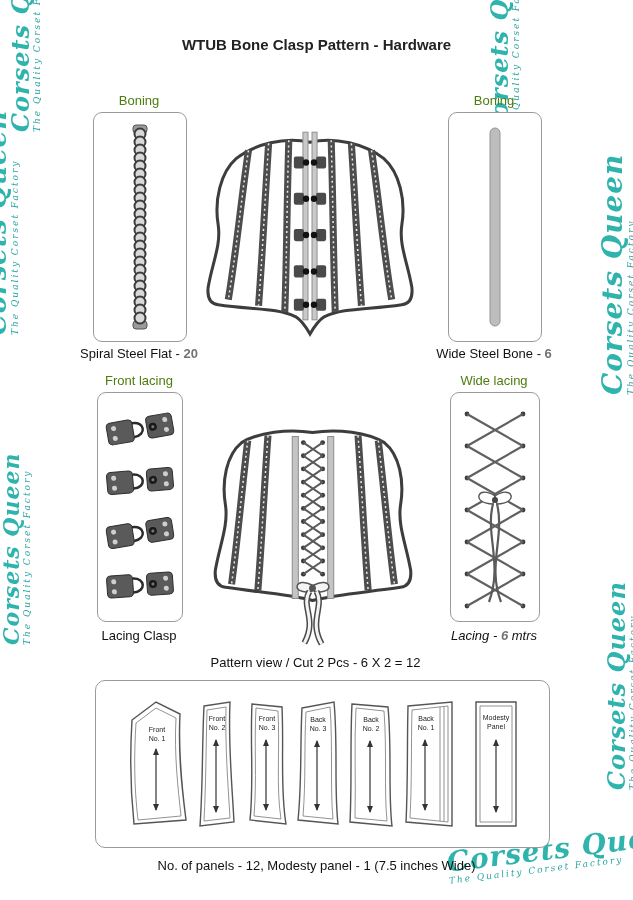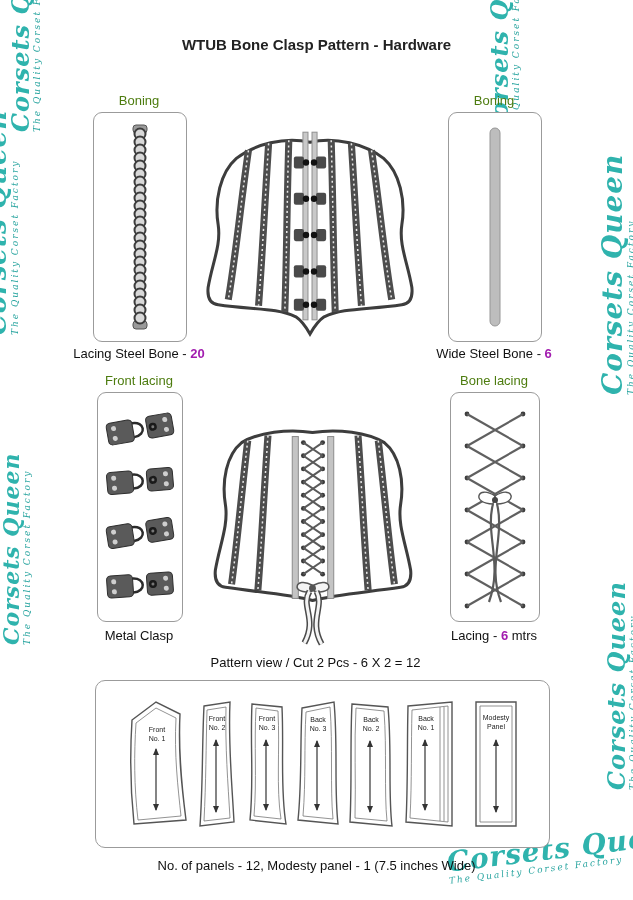--- a/index.html
+++ b/index.html
@@ -8,21 +8,21 @@
   .wm{position:absolute;z-index:0;transform-origin:left top;white-space:nowrap;
       font-family:"DejaVu Serif", serif;font-style:italic;color:#2fb3ad;line-height:1.05;}
   .wm .brand{font-weight:bold;letter-spacing:1px;}
   .wm .tag{font-size:9px;font-style:italic;letter-spacing:2px;color:#2aa5a0;}
   .ct{position:absolute;z-index:1;}
   .title{left:0;right:0;top:36px;text-align:center;font-size:15px;font-weight:600;color:#222;}
   .hbox{border:1px solid #9b9b9b;border-radius:9px;background:#fff;
         display:flex;align-items:center;justify-content:center;}
   .box-label{font-size:13px;color:#4d7c0f;text-align:center;}
   .caption{font-size:13px;color:#111;text-align:center;white-space:nowrap;}
-  .caption .red{color:#a21caf;font-weight:bold;}
+  .caption .red{color:#737373;font-weight:bold;}
   .pattern-box{border:1px solid #9b9b9b;border-radius:10px;background:#fff;
         display:flex;align-items:center;justify-content:center;gap:6px;padding:0 8px;}
   svg text{font-family:"Liberation Sans", sans-serif;}
 </style>
 </head>
 <body>
 
 <div class="page">
 
   <div class="wm" style="left:8px;top:132px;transform:rotate(-90deg);">
@@ -83,21 +83,21 @@
         <circle cx="20" cy="156" r="5.5"></circle>
           <circle cx="20" cy="164" r="5.5"></circle>
           <circle cx="20" cy="172" r="5.5"></circle>
         <circle cx="20" cy="180" r="5.5"></circle>
           <circle cx="20" cy="188" r="5.5"></circle>
           <circle cx="20" cy="196" r="5.5"></circle>
       </g>
     </svg>
   </div>
   <div class="ct caption" style="left:59px;top:346px;width:160px;">
-    <span>Lacing Steel Bone - </span><span class="red">20</span>
+    <span>Spiral Steel Flat - </span><span class="red">20</span>
   </div>
 
   <svg class="ct" style="left:192px;top:110px;" width="236" height="230" viewBox="0 0 230 228">
     <path d="M115,32 C90,26 60,34 42,48 C26,62 20,90 24,114 C27,134 18,152 14,176 C13,186 16,192 24,193
              C58,198 82,196 101,205 C107,209 111,215 115,222 C119,215 123,209 129,205 C148,196 172,198 206,193
              C214,192 217,186 216,176 C212,152 203,134 206,114 C210,90 204,62 188,48 C170,34 140,26 115,32 Z" fill="#fff" stroke="#3d3d3d" stroke-width="3"></path>
     <g stroke="#4d4d4d" stroke-width="7" fill="none">
       <path d="M54,40 C46,95 42,140 34,188"></path>
       <path d="M74,33 C70,95 68,140 64,194"></path>
       <path d="M94,30 C92,95 92,145 90,200"></path>
@@ -203,21 +203,21 @@
         <circle cx="-26" cy="-5" r="2.5" fill="#cfcfcf"></circle>
           <circle cx="-26" cy="5" r="2.5" fill="#cfcfcf"></circle>
         <circle cx="26" cy="-5" r="2.5" fill="#cfcfcf"></circle>
           <circle cx="26" cy="5" r="2.5" fill="#cfcfcf"></circle>
         <path d="M-7,-7 C6,-7 6,7 -7,7" fill="none" stroke="#2b2b2b" stroke-width="2.5"></path>
         <circle cx="13" cy="0" r="4" fill="#1a1a1a"></circle>
           <circle cx="13" cy="0" r="1.5" fill="#777"></circle>
       </g>
     </svg>
   </div>
-  <div class="ct caption" style="left:97px;top:628px;width:84px;">Metal Clasp</div>
+  <div class="ct caption" style="left:97px;top:628px;width:84px;">Lacing Clasp</div>
 
   <svg class="ct" style="left:198px;top:390px;" width="230" height="258" viewBox="0 0 225 255">
     <path d="M112,42 C88,38 58,42 42,52 C27,64 22,90 26,114 C29,134 20,154 16,178 C15,188 18,194 26,195
              C60,200 88,202 112,208 C136,202 165,200 199,195 C207,194 210,188 209,178 C205,154 196,134 199,114
              C203,90 198,64 183,52 C167,42 137,38 112,42 Z" fill="#fff" stroke="#3d3d3d" stroke-width="3"></path>
     <g stroke="#4d4d4d" stroke-width="7" fill="none">
       <path d="M48,50 C42,100 38,148 32,192"></path>
       <path d="M68,45 C64,100 62,148 58,198"></path>
       <path d="M177,50 C183,100 187,148 193,192"></path>
       <path d="M157,45 C161,100 163,148 167,198"></path>
@@ -282,21 +282,21 @@
       <path d="M112,193 C94,183 90,203 111,199 Z" fill="#f4f4f4" stroke="#555" stroke-width="1.5"></path>
       <path d="M113,193 C131,183 135,203 114,199 Z" fill="#f4f4f4" stroke="#555" stroke-width="1.5"></path>
       <path d="M109,199 C100,214 117,226 104,250" fill="none" stroke="#4a4a4a" stroke-width="6"></path>
       <path d="M109,199 C100,214 117,226 104,250" fill="none" stroke="#f4f4f4" stroke-width="3"></path>
       <path d="M116,199 C124,214 108,228 121,251" fill="none" stroke="#4a4a4a" stroke-width="6"></path>
       <path d="M116,199 C124,214 108,228 121,251" fill="none" stroke="#f4f4f4" stroke-width="3"></path>
       <circle cx="112" cy="196" r="3.4" fill="#555"></circle>
     </g>
   </svg>
 
-  <div class="ct box-label" style="left:450px;top:373px;width:88px;">Bone lacing</div>
+  <div class="ct box-label" style="left:450px;top:373px;width:88px;">Wide lacing</div>
   <div class="ct hbox" style="left:450px;top:392px;width:88px;height:228px;">
     <svg width="72" height="206" viewBox="0 0 72 206">
       <g fill="#3d3d3d">
         <circle cx="8" cy="10" r="2.4"></circle>
           <circle cx="64" cy="10" r="2.4"></circle>
         <circle cx="8" cy="42" r="2.4"></circle>
           <circle cx="64" cy="42" r="2.4"></circle>
         <circle cx="8" cy="74" r="2.4"></circle>
           <circle cx="64" cy="74" r="2.4"></circle>
         <circle cx="8" cy="106" r="2.4"></circle>
@@ -324,21 +324,21 @@
       </g>
       <g>
         <path d="M36,92 C18,80 12,100 34,100 Z" fill="#fff" stroke="#555" stroke-width="1.4"></path>
         <path d="M36,92 C54,80 60,100 38,100 Z" fill="#fff" stroke="#555" stroke-width="1.4"></path>
         <path d="M34,100 C26,130 44,160 30,198" fill="none" stroke="#5a5a5a" stroke-width="2.2"></path>
         <path d="M38,100 C46,132 28,162 42,198" fill="none" stroke="#5a5a5a" stroke-width="2.2"></path>
         <circle cx="36" cy="96" r="3" fill="#444"></circle>
       </g>
     </svg>
   </div>
-  <div class="ct caption" style="left:414px;top:628px;width:160px;">
+  <div class="ct caption" style="left:414px;top:628px;width:160px;font-style:italic;">
     <span>Lacing  - </span><span class="red">6</span><span> mtrs</span>
   </div>
 
   <div class="ct caption" style="left:0;right:2px;top:655px;">Pattern view / Cut 2 Pcs - 6 X 2 = 12</div>
 
   <div class="ct pattern-box" style="left:95px;top:680px;width:437px;height:166px;">
 
     <svg width="64" height="140" viewBox="0 0 64 140">
       <path d="M8,26 L32,8 L56,20 C54,60 58,95 62,126 L10,130 C6,92 6,58 8,26 Z" fill="#fff" stroke="#555" stroke-width="1.4"></path>
       <path d="M12,29 L32,14 L52,24 C50,60 54,94 57,122 L14,126 C10,92 10,60 12,29 Z" fill="none" stroke="#777" stroke-width="0.8"></path>

